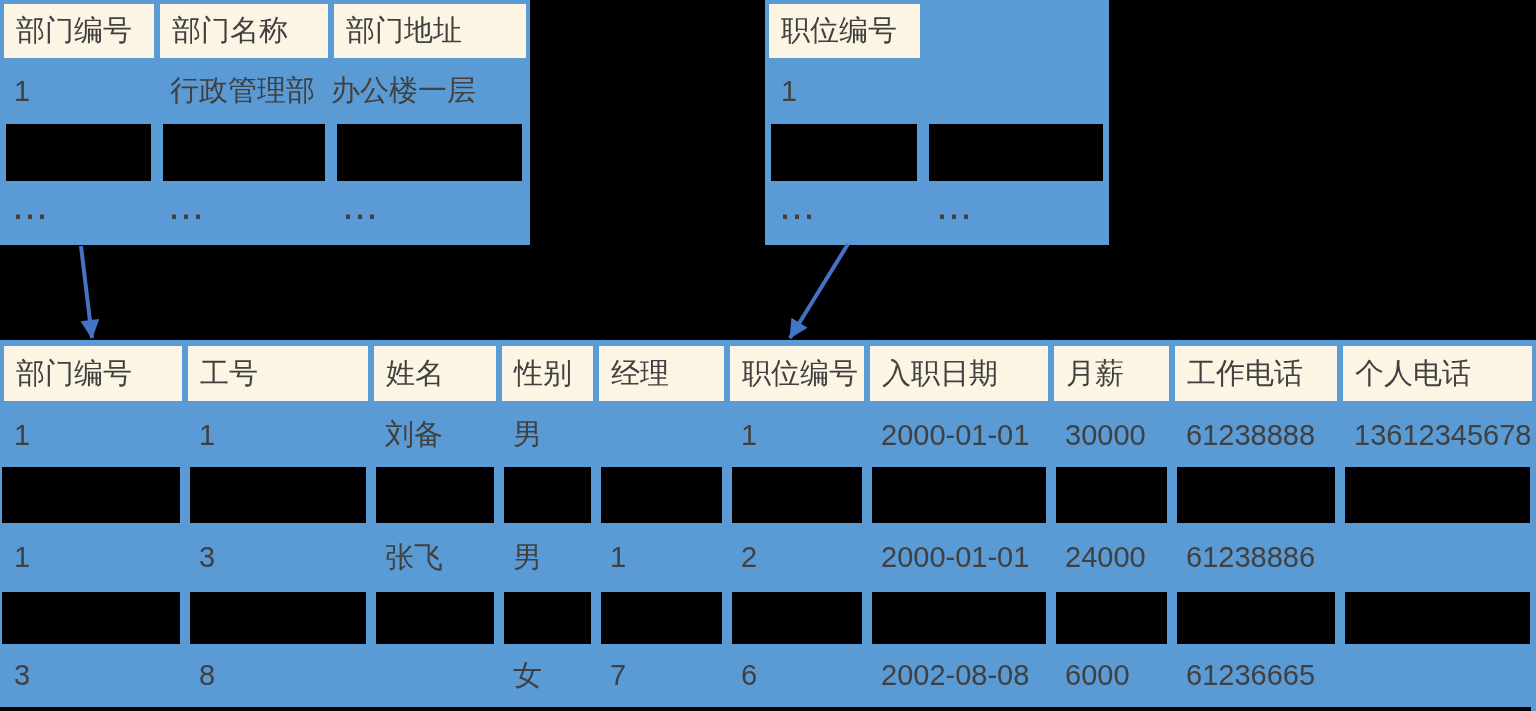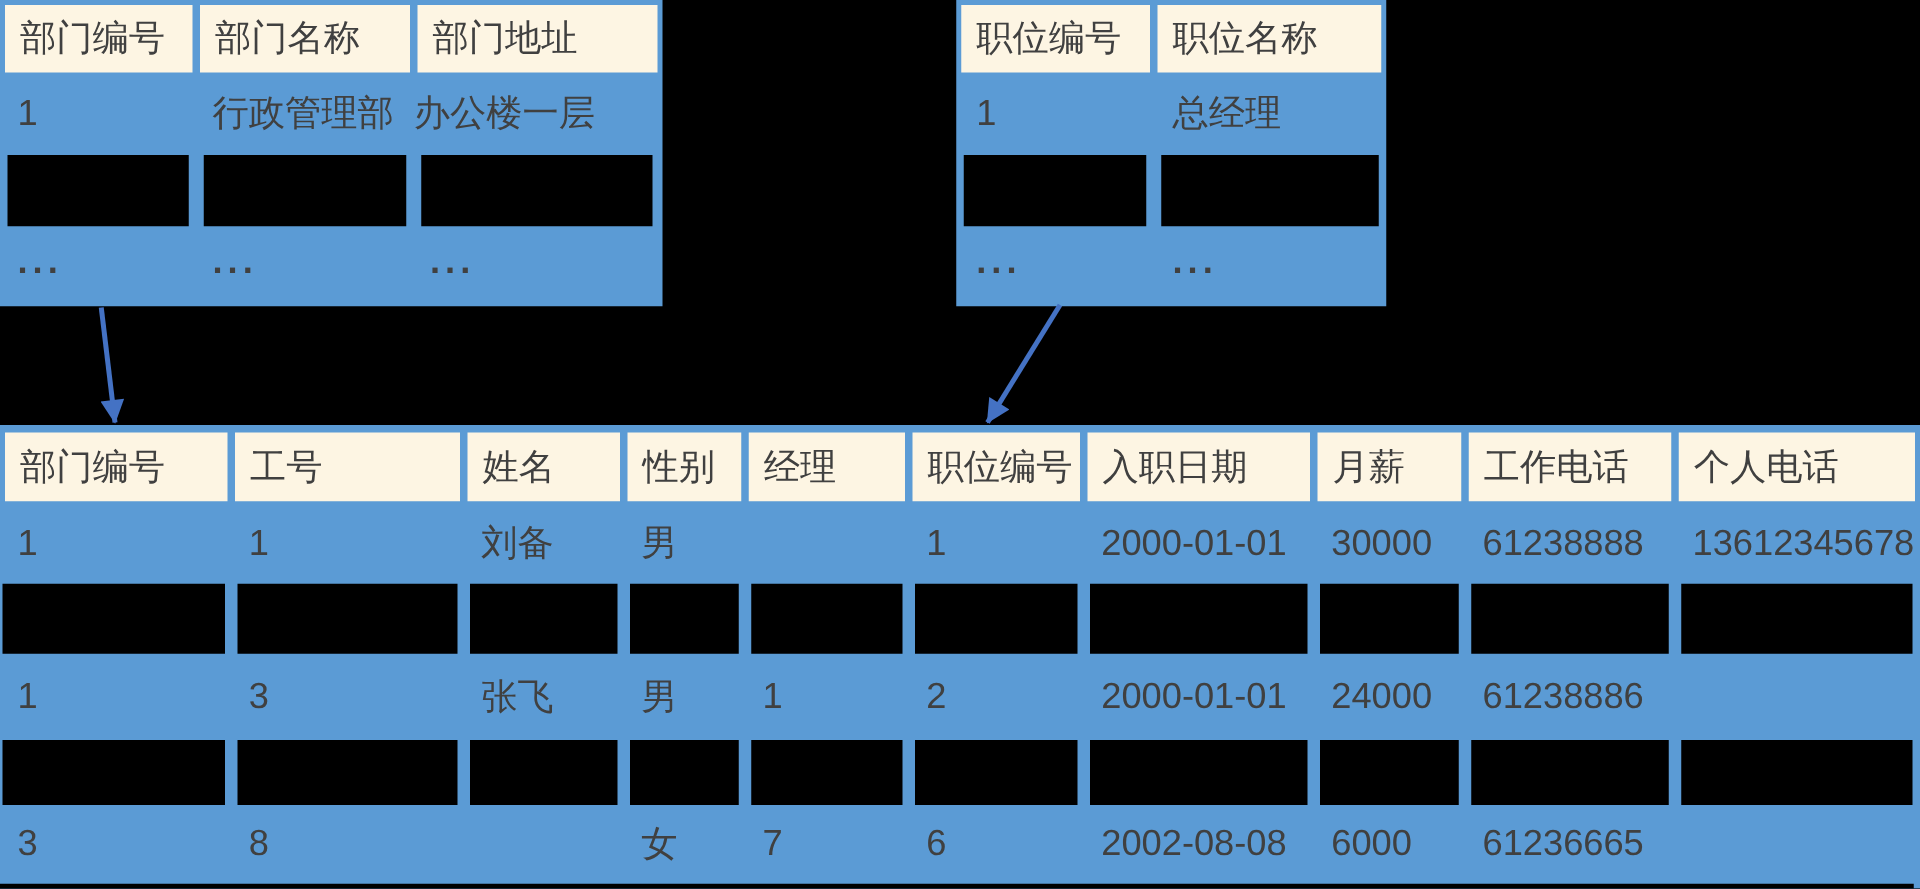--- a/index.html
+++ b/index.html
@@ -39,24 +39,22 @@
     <div class="redact" style="left:163px;top:124px;width:162px;height:57px;"></div>
     <div class="redact" style="left:337px;top:124px;width:185px;height:57px;"></div>
 
     <div class="cellt dots" style="left:14px;top:181px;width:135px;height:56px;">...</div>
     <div class="cellt dots" style="left:170px;top:181px;width:155px;height:56px;">...</div>
     <div class="cellt dots" style="left:344px;top:181px;width:180px;height:56px;">...</div>
   </div>
 
   <div class="tbl" style="left:765px;top:0;width:344px;height:245px;">
     <div class="hbox" style="left:4px;top:4px;width:151px;height:54px;">职位编号</div>
-    <div class="hbox" style="left:161px;top:4px;width:179px;height:54px;">职位名称</div>
 
     <div class="cellt" style="left:16px;top:58px;width:130px;height:66px;">1</div>
-    <div class="cellt" style="left:173px;top:58px;width:160px;height:66px;">总经理</div>
 
     <div class="redact" style="left:6px;top:124px;width:146px;height:57px;"></div>
     <div class="redact" style="left:164px;top:124px;width:174px;height:57px;"></div>
 
     <div class="cellt dots" style="left:16px;top:181px;width:130px;height:56px;">...</div>
     <div class="cellt dots" style="left:173px;top:181px;width:160px;height:56px;">...</div>
   </div>
 
   <div class="tbl" style="left:0;top:340px;width:1536px;height:371px;">
 

